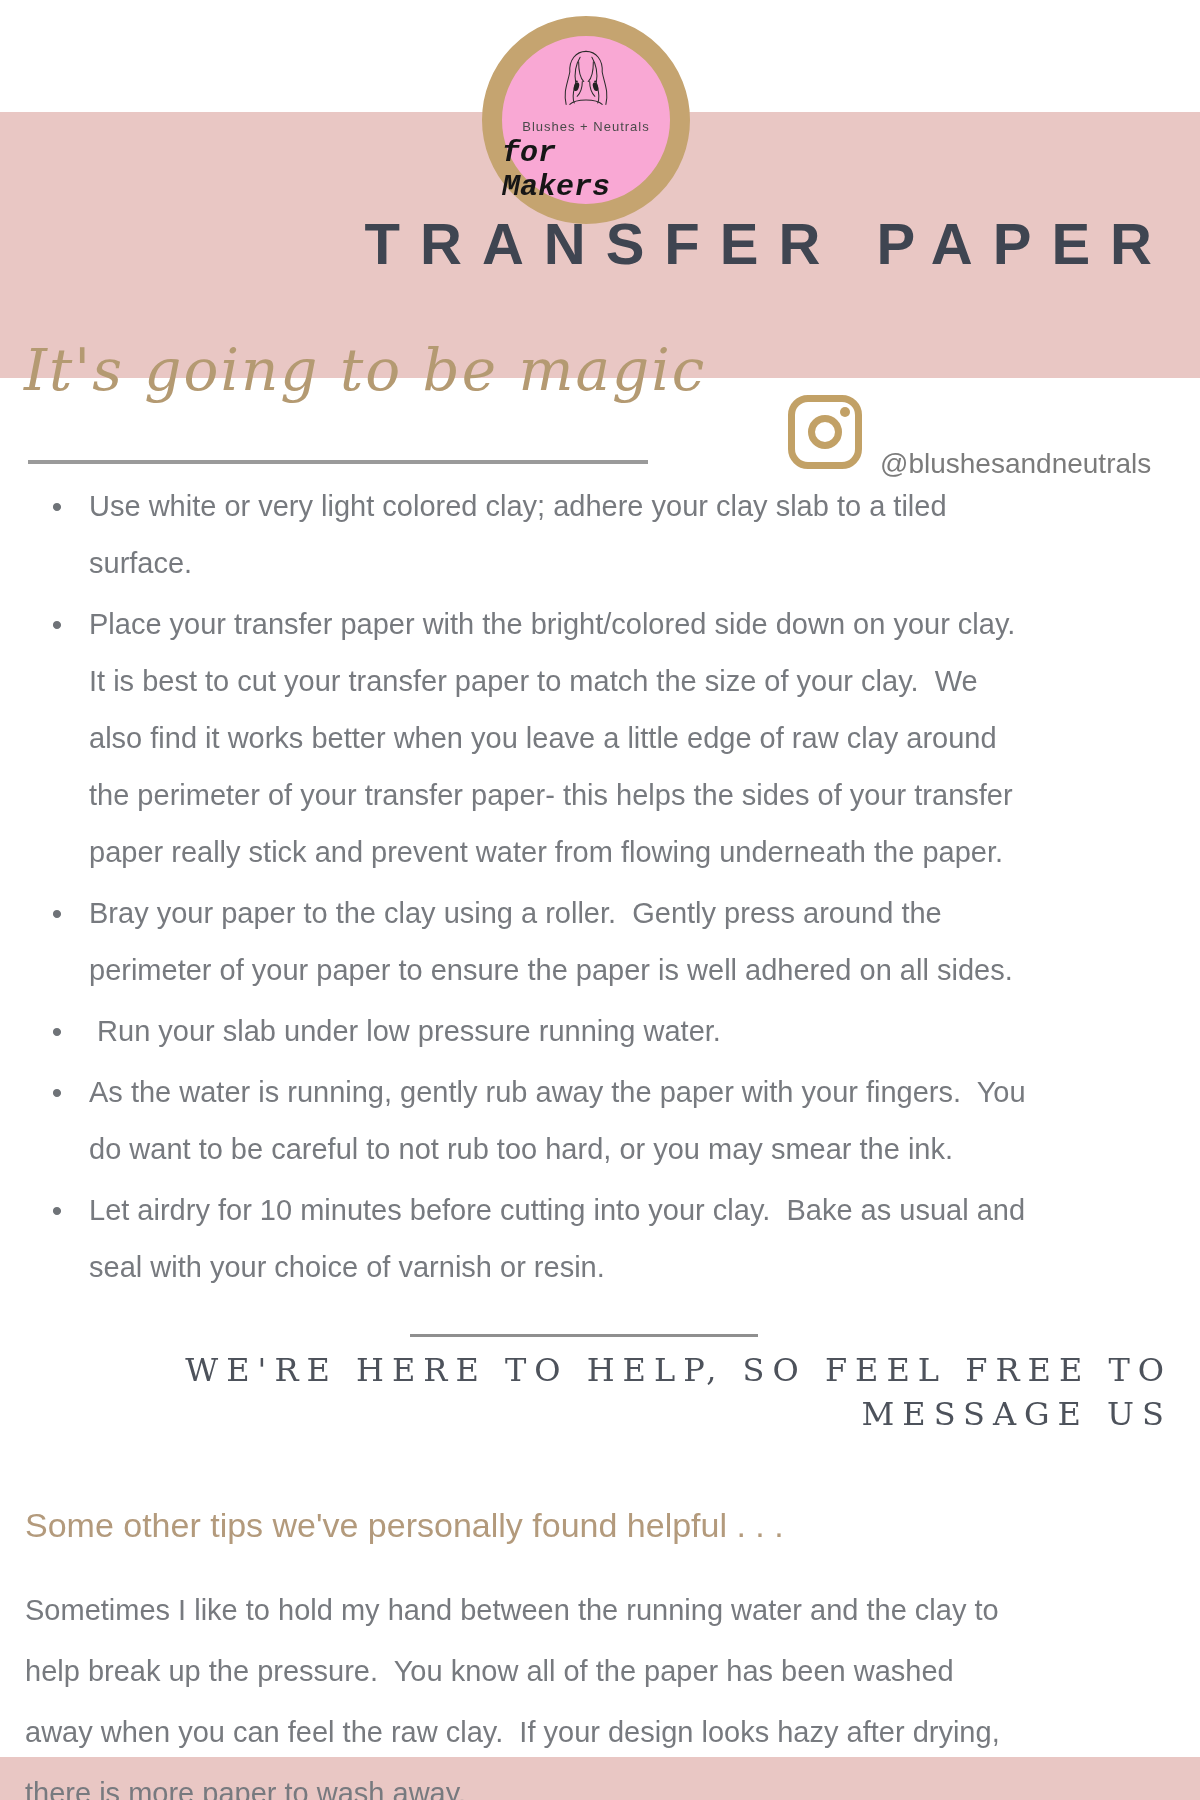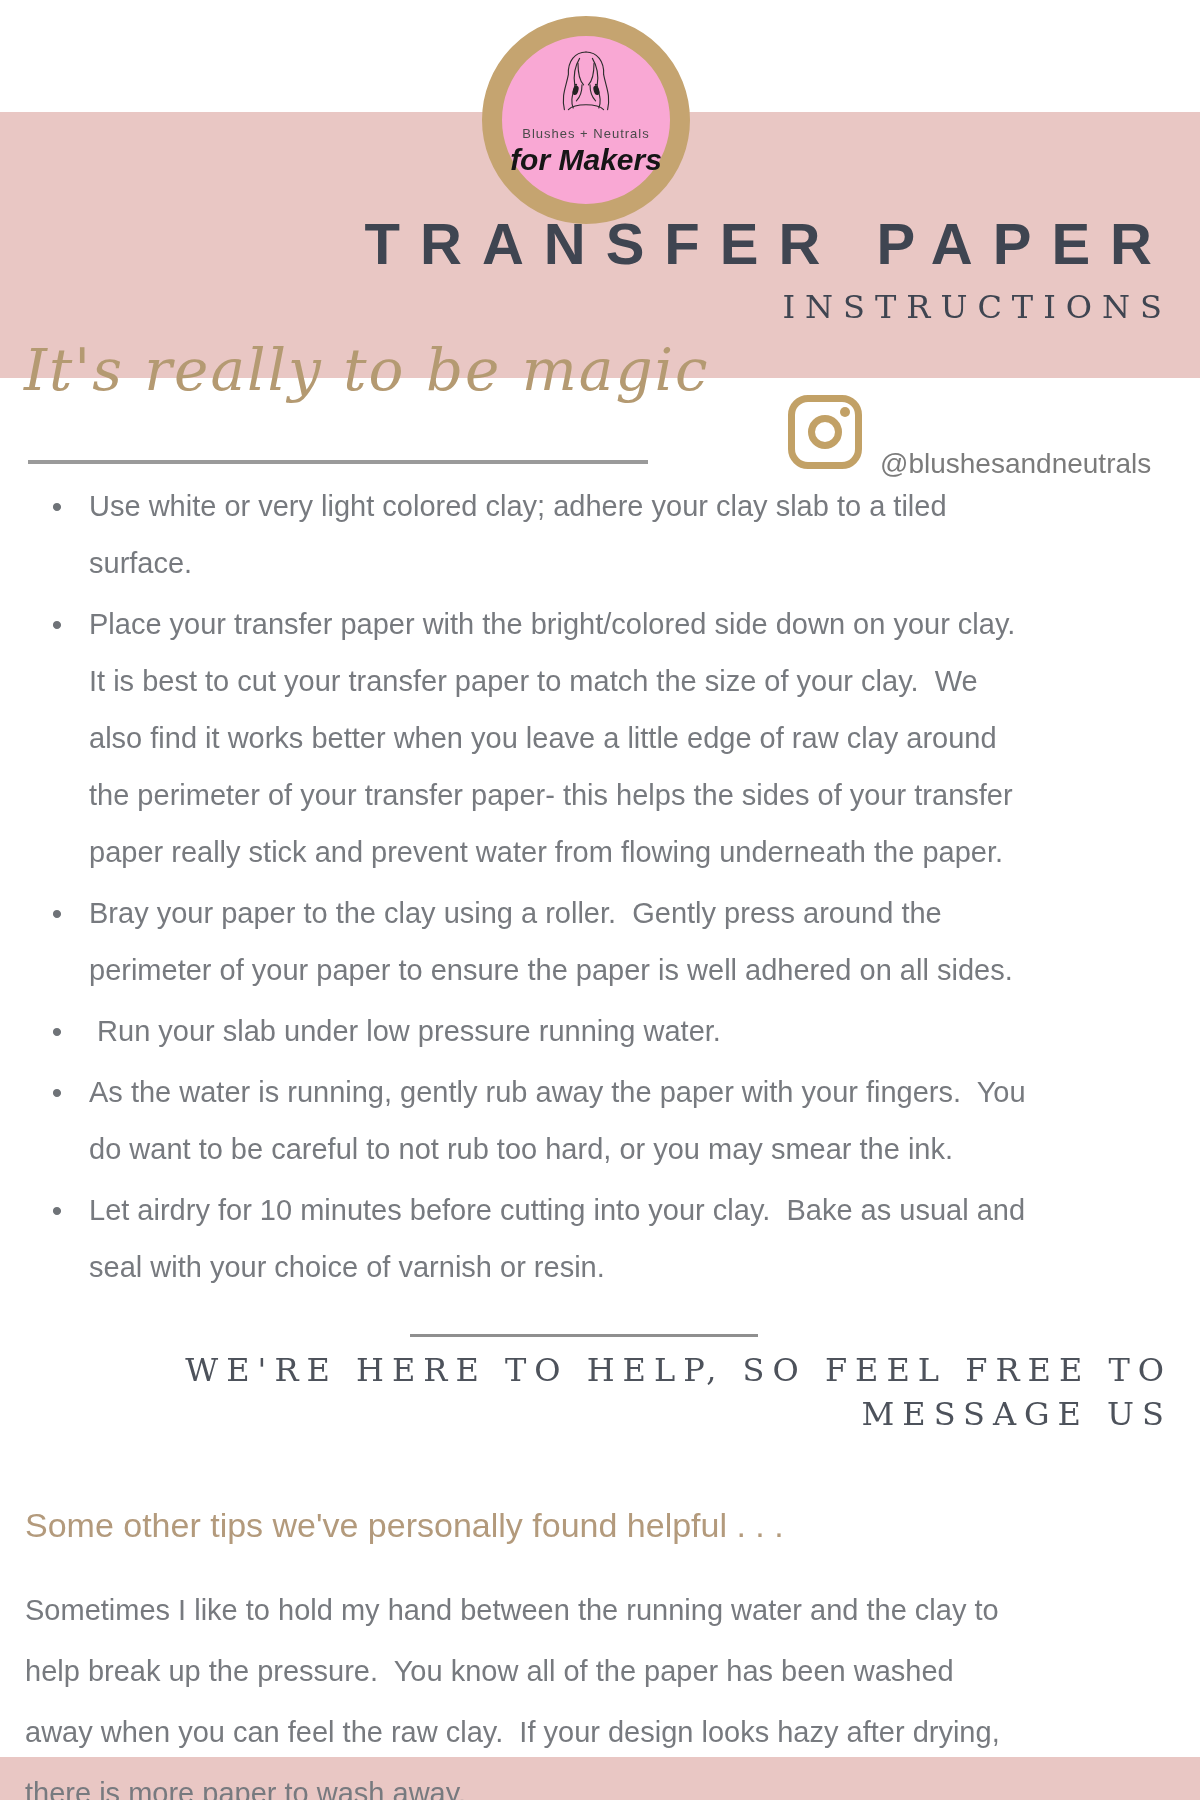--- a/index.html
+++ b/index.html
@@ -24,21 +24,21 @@
     border-radius:50%;
     display:flex;flex-direction:column;align-items:center;
     z-index:5;
   }
   #logo svg{margin-top:8px;}
   .brand-name{
     font-size:13px;letter-spacing:1px;color:#4a4a4a;
     margin-top:-6px;
   }
   .brand-sub{
-    font-family:Liberation Sans, sans-serif;font-style:italic;font-weight:bold;
+    font-family:Liberation Mono, monospace;font-style:italic;font-weight:bold;
     font-size:30px;color:#161616;margin-top:2px;
   }
 
   
   .center-wrap{position:absolute;left:0;width:1172px;text-align:right;}
   #page-title{
     top:210px;
     font-size:58px;font-weight:700;letter-spacing:20px;
     color:var(--dark,#3f4551);
   }
@@ -148,23 +148,22 @@
         <ellipse cx="73" cy="58" rx="3.4" ry="6" transform="rotate(-18 73 58)"></ellipse>
         <circle cx="47.5" cy="51" r="1.4"></circle>
         <circle cx="72.5" cy="51" r="1.4"></circle>
       </g>
     </svg>
     <div class="brand-name">Blushes + Neutrals</div>
     <div class="brand-sub">for Makers</div>
   </div>
 
   <div id="page-title" class="center-wrap">TRANSFER PAPER</div>
-  <div id="page-subtitle" class="center-wrap">INSTRUCTIONS</div>
-
-  <div id="tagline">It's really to be magic</div>
+
+  <div id="tagline">It's going to be magic</div>
   <div id="tagline-underline"></div>
 
   <div id="instagram-icon">
     <span class="lens"></span>
     <span class="flash"></span>
   </div>
   <div id="instagram-handle">@blushesandneutrals</div>
 
   <ul id="instructions">
 

